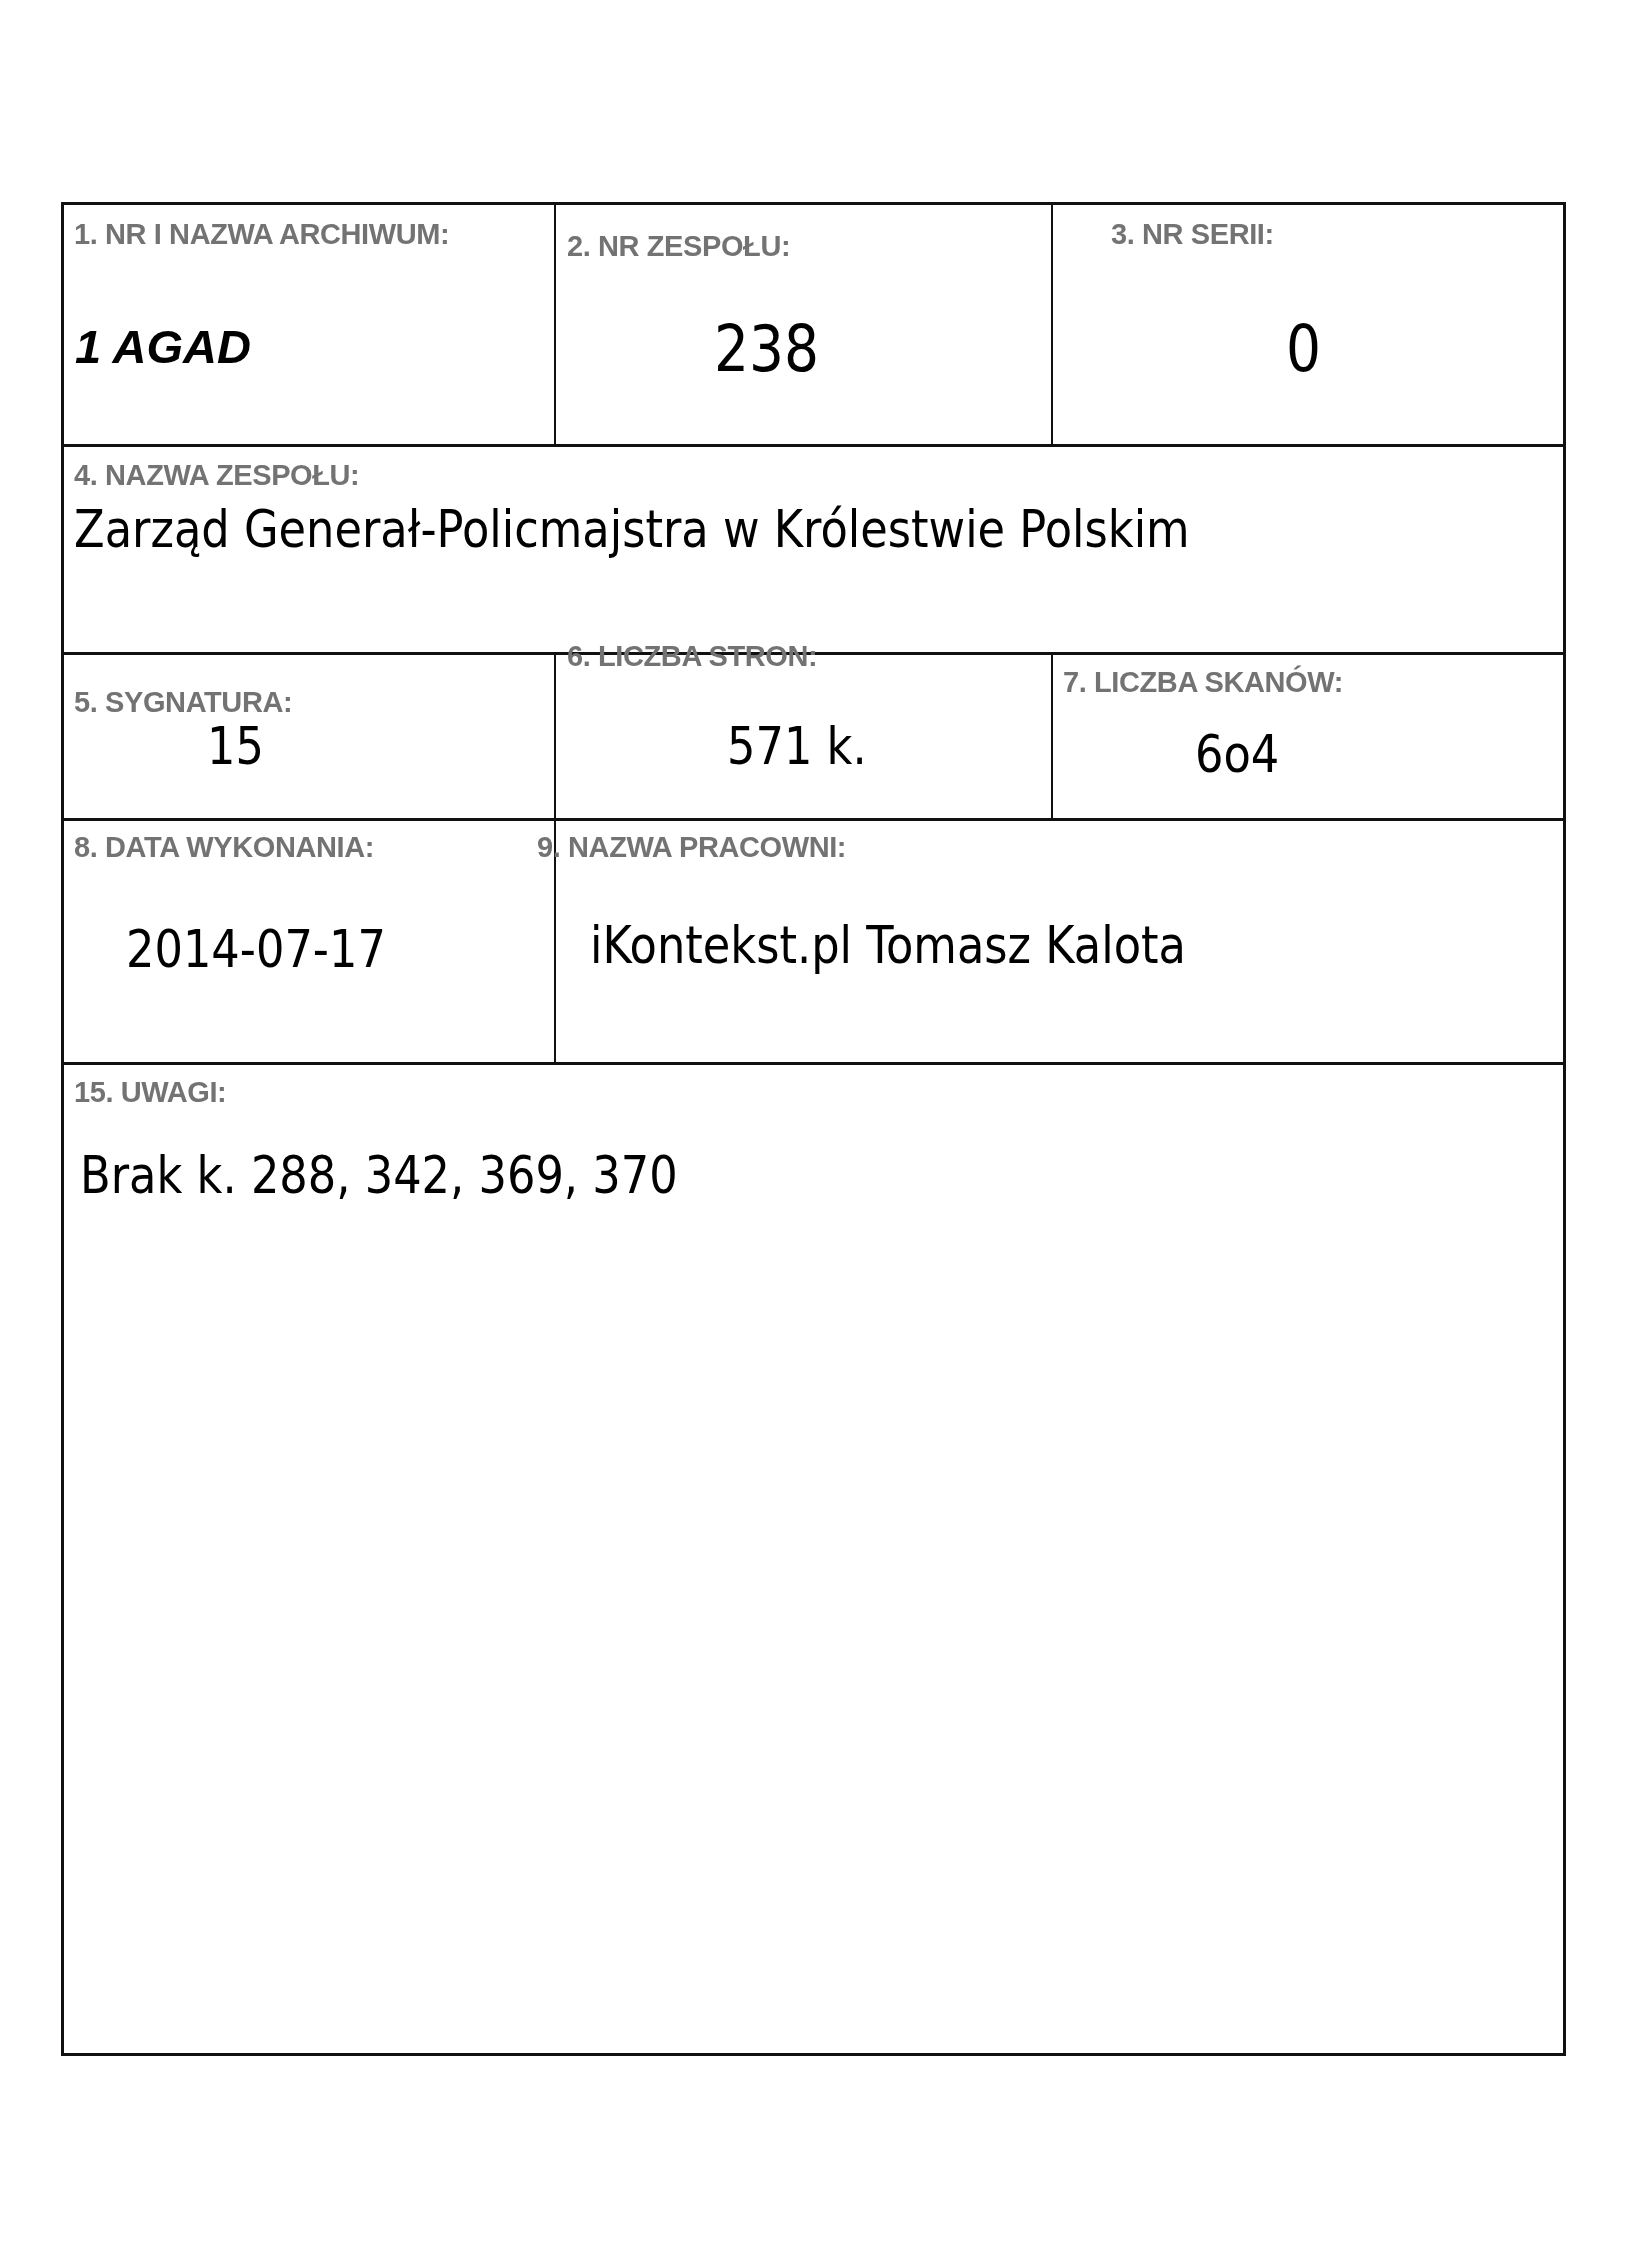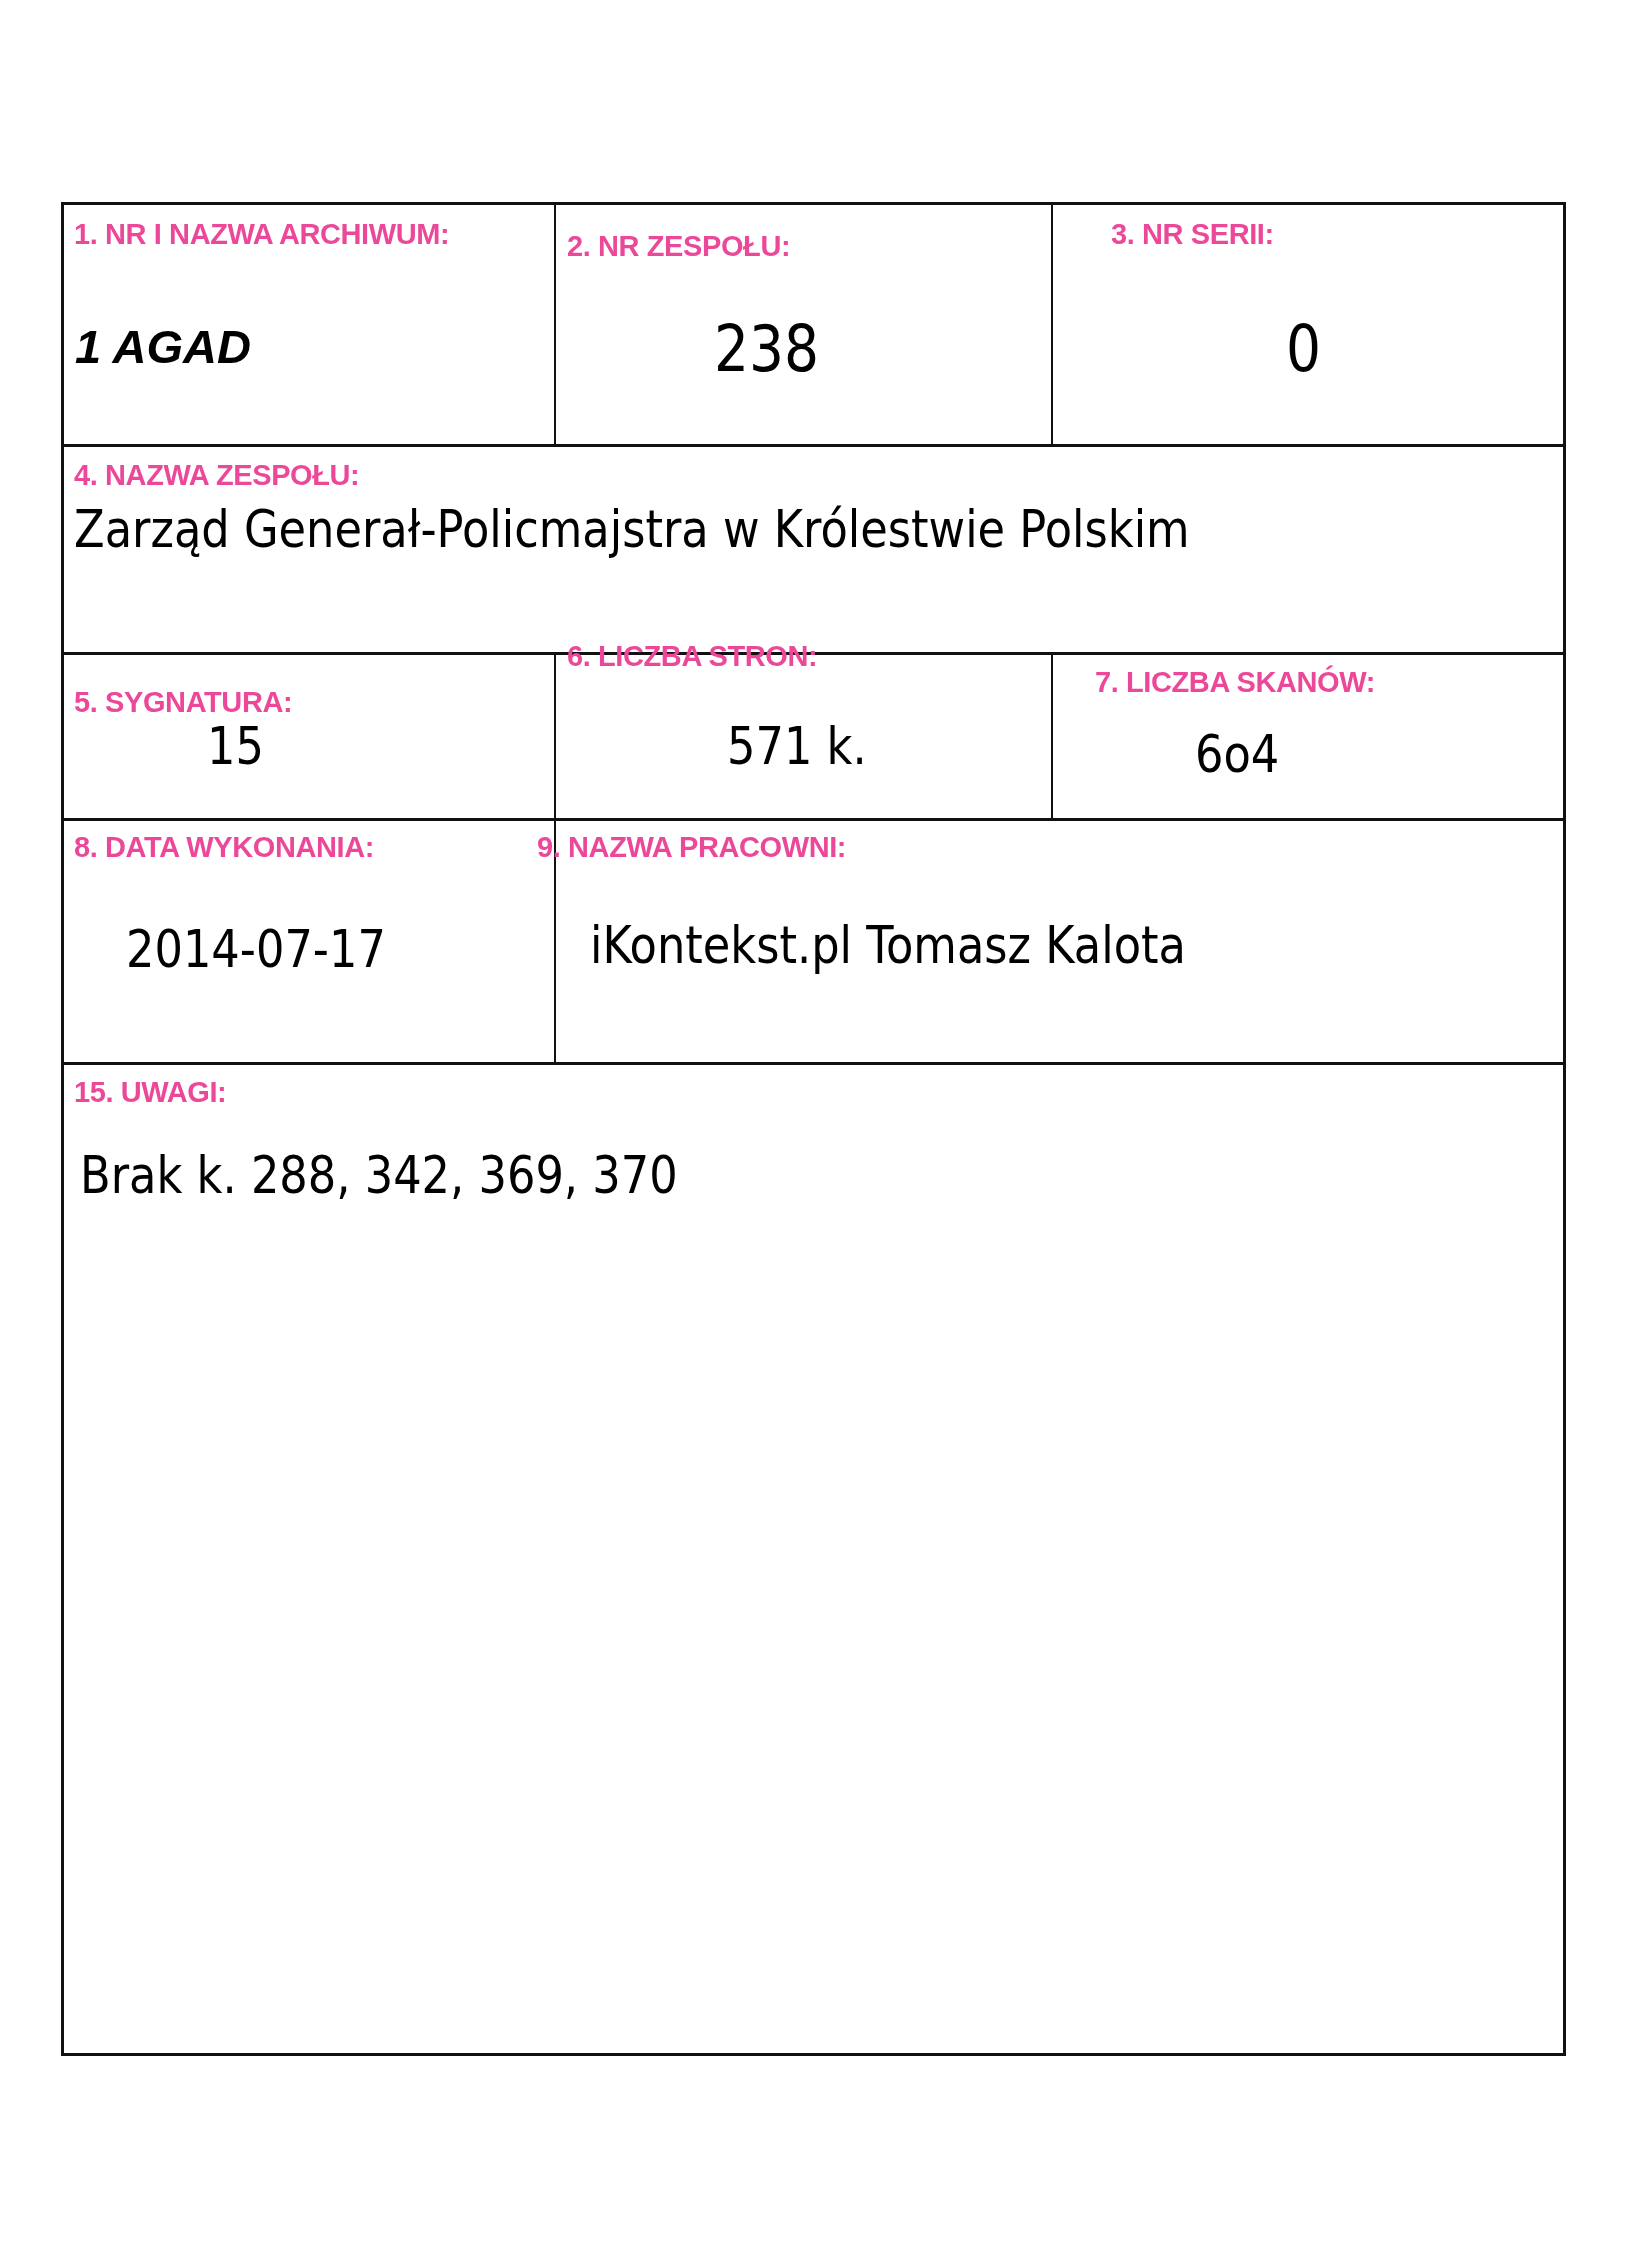--- a/index.html
+++ b/index.html
@@ -2,21 +2,21 @@
 <html style="font-size:12.3px"><head>
 <meta charset="utf-8">
 <style>
   html, body { margin: 0; padding: 0; background: #ffffff; }
   body { width: 1628px; height: 2261px; position: relative; overflow: hidden; }
   .card { position: absolute; left: 61px; top: 202px; width: 1505px; height: 1854px;
           border: 3.1px solid #111; box-sizing: border-box; }
   .hline { position: absolute; height: 3.1px; background: #111; }
   .vline { position: absolute; width: 2.3px; background: #111; }
   .label { position: absolute; font-family: "Liberation Sans", sans-serif; font-weight: bold;
-           font-size: 29px; color: #ec4899; letter-spacing: -0.4px; white-space: nowrap; }
+           font-size: 29px; color: #737373; letter-spacing: -0.4px; white-space: nowrap; }
   .value { position: absolute; font-family: "DejaVu Sans", sans-serif; color: #000;
            font-size: 52px; white-space: nowrap; transform: scaleX(0.86); transform-origin: left top; }
   .value.italic { font-family: "Liberation Sans", sans-serif; font-style: italic; font-weight: bold;
                   font-size: 47px; transform: none; }
 </style>
 </head>
 <body>
 
 <div class="card"></div>
 
@@ -42,21 +42,21 @@
 
 <div class="label" style="left:74px; top:459px;">4. NAZWA ZESPOŁU:</div>
 <div class="value" style="left:74px; top:499px;">Zarząd Generał-Policmajstra w Królestwie Polskim</div>
 
 <div class="label" style="left:74px; top:686px;">5. SYGNATURA:</div>
 <div class="value" style="left:207px; top:716px;">15</div>
 
 <div class="label" style="left:567px; top:640px;">6. LICZBA STRON:</div>
 <div class="value" style="left:727px; top:716px;">571 k.</div>
 
-<div class="label" style="left:1063px; top:666px;margin-left:32px;">7. LICZBA SKANÓW:</div>
+<div class="label" style="left:1063px; top:666px;">7. LICZBA SKANÓW:</div>
 <div class="value" style="left:1195px; top:724px;">6o4</div>
 
 <div class="label" style="left:74px; top:831px;">8. DATA WYKONANIA:</div>
 <div class="value" style="left:126px; top:919px;">2014-07-17</div>
 
 <div class="label" style="left:537px; top:831px;">9. NAZWA PRACOWNI:</div>
 <div class="value" style="left:590px; top:915px;">iKontekst.pl Tomasz Kalota</div>
 
 <div class="label" style="left:74px; top:1076px;">15. UWAGI:</div>
 <div class="value" style="left:80px; top:1145px;">Brak k. 288, 342, 369, 370</div>

